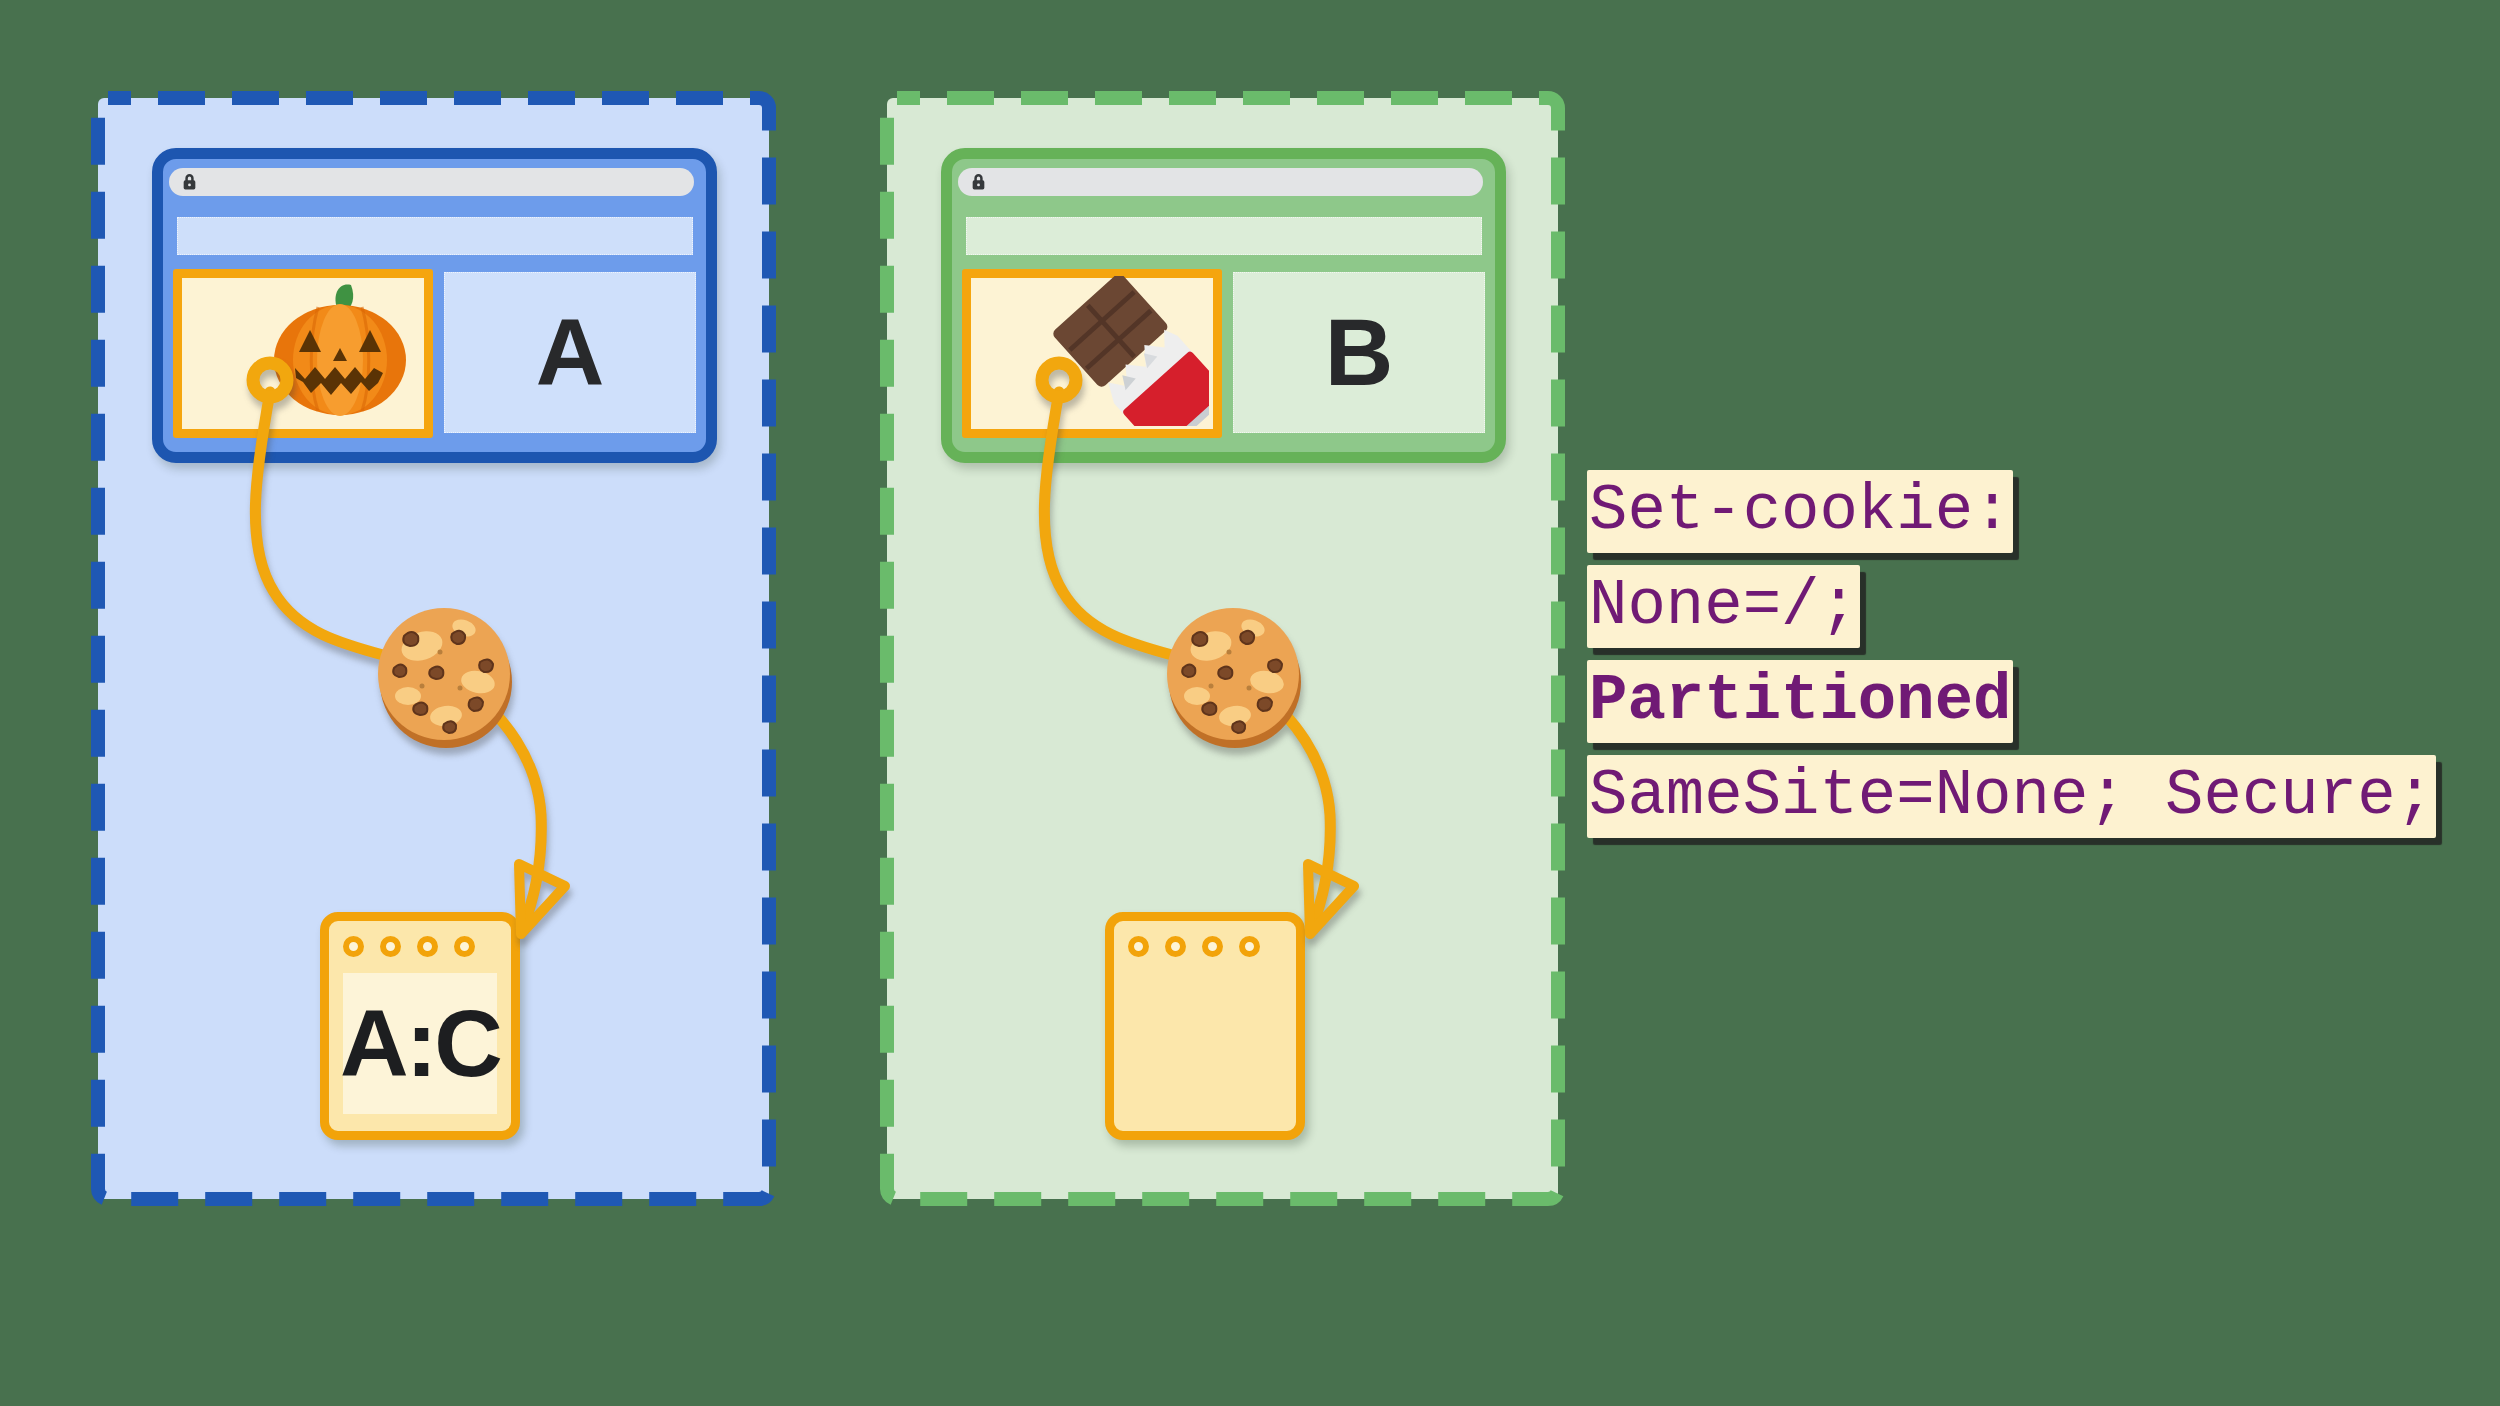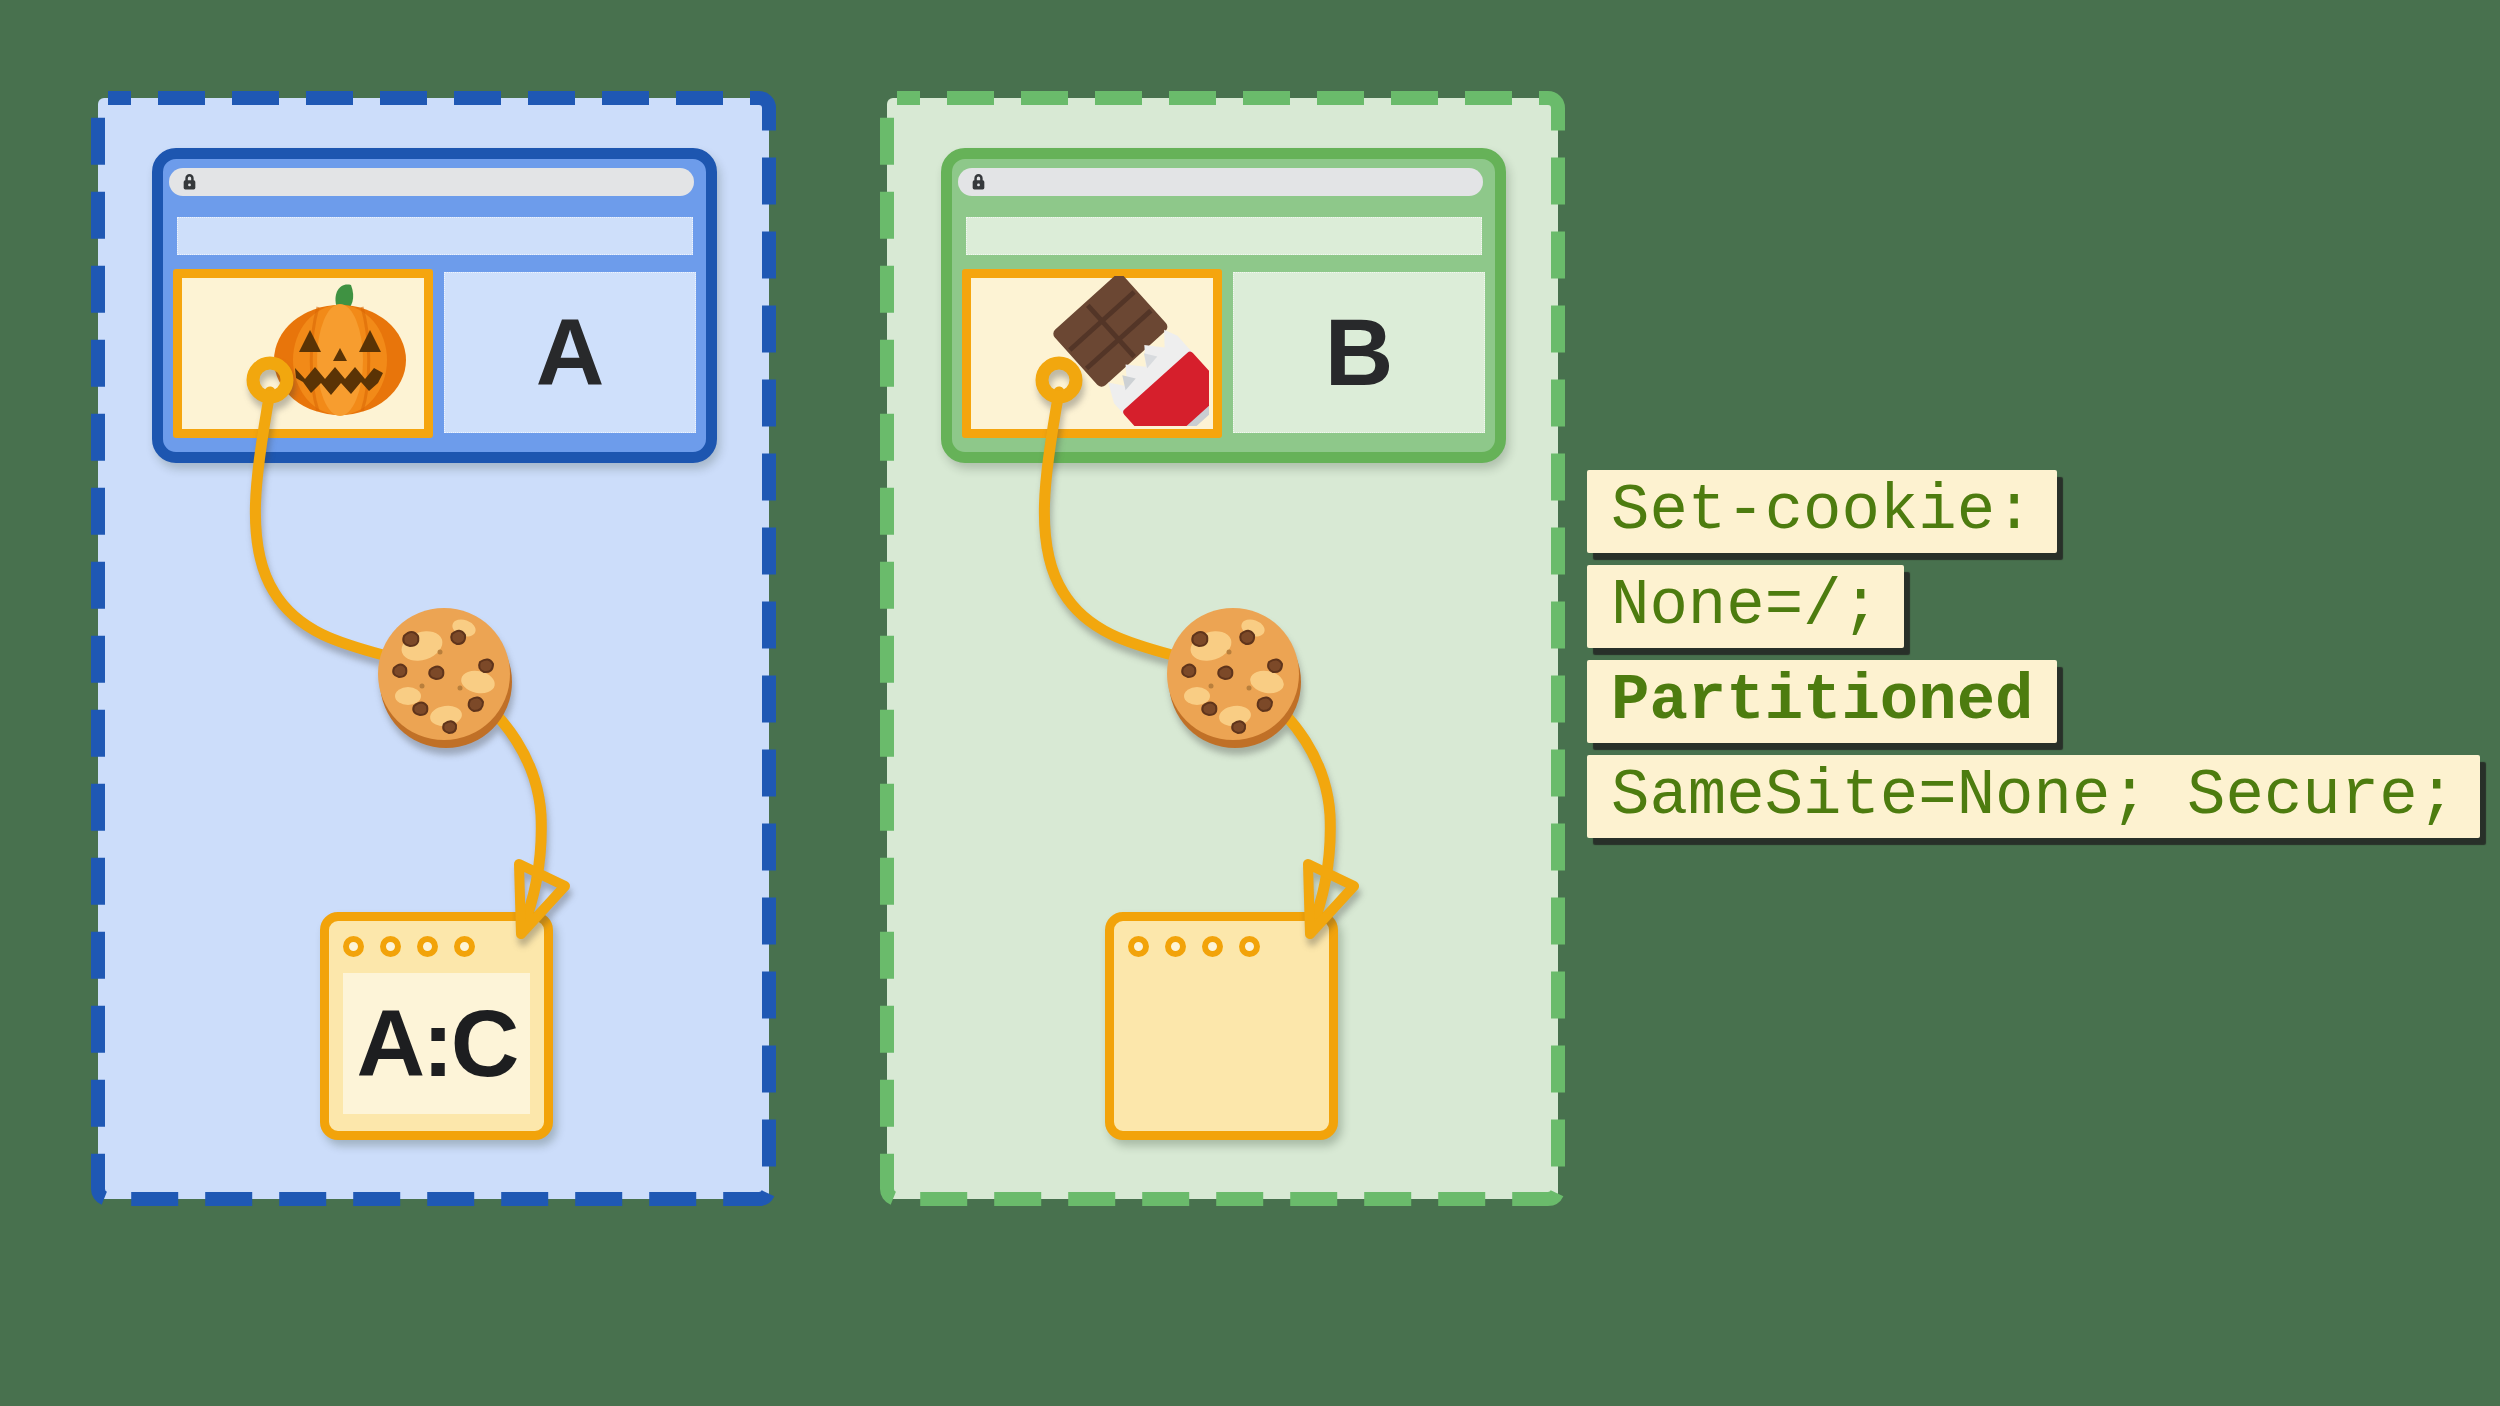--- a/index.html
+++ b/index.html
@@ -35,38 +35,38 @@
     box-sizing:border-box;border:9px solid #f5a50e;border-radius:3px;background:#fdf3d4;}
   .iframe-icon{position:absolute;right:4px;top:50%;transform:translateY(-52%);}
   .label-box{position:absolute;left:281px;top:113px;width:252px;height:161px;
     display:flex;align-items:center;justify-content:center;
     border:1px dotted rgba(255,255,255,.65);box-sizing:border-box;}
   .browser-a .label-box{background:#cfe0fb;}
   .browser-b .label-box{background:#dcedd8;}
   .site-letter{font-size:95px;font-weight:700;color:#28292b;line-height:1;}
 
   
-  .jar{position:absolute;top:821px;width:233px;height:228px;box-sizing:border-box;
+  .jar{position:absolute;top:821px;width:200px;height:228px;box-sizing:border-box;
     border:9px solid #f2a30a;border-radius:18px;background:#fce7ab;
     box-shadow:4px 6px 9px rgba(30,50,30,.25);}
   .jar-a{left:229px;}   
   .jar-b{left:225px;}   
   .jar-dots{position:absolute;left:14px;top:15px;display:flex;gap:16px;}
   .jar-dot{width:21px;height:21px;border-radius:50%;box-sizing:border-box;
     border:6px solid #f2a30a;background:#fdf4d8;}
   .jar-inner{position:absolute;left:14px;right:14px;top:52px;bottom:17px;
     background:#fdf4d8;display:flex;align-items:center;justify-content:center;}
   .jar-label{font-size:95px;font-weight:700;letter-spacing:-3px;color:#1d1e20;line-height:1;}
 
   
   .code{position:absolute;left:1587px;top:470px;display:flex;flex-direction:column;
     align-items:flex-start;gap:12px;
     font-family:"Liberation Mono","DejaVu Sans Mono",monospace;}
-  .code-line{display:inline-block;height:83px;line-height:83px;padding:0 24px;
-    background:#fdf2d0;color:#4d7c0f;font-size:64px;white-space:pre;border-radius:2px;
+  .code-line{display:inline-block;height:83px;line-height:83px;padding:0 2px;
+    background:#fdf2d0;color:#701a75;font-size:64px;white-space:pre;border-radius:2px;
     box-shadow:6px 7px 1px rgba(32,32,32,.8);}
   .code-line.bold{font-weight:700;}
 
   
   .threads{position:absolute;left:0;top:0;pointer-events:none;
     filter:drop-shadow(2px 7px 3px rgba(60,60,60,.32));}
 </style>
 </head>
 <body>
 

